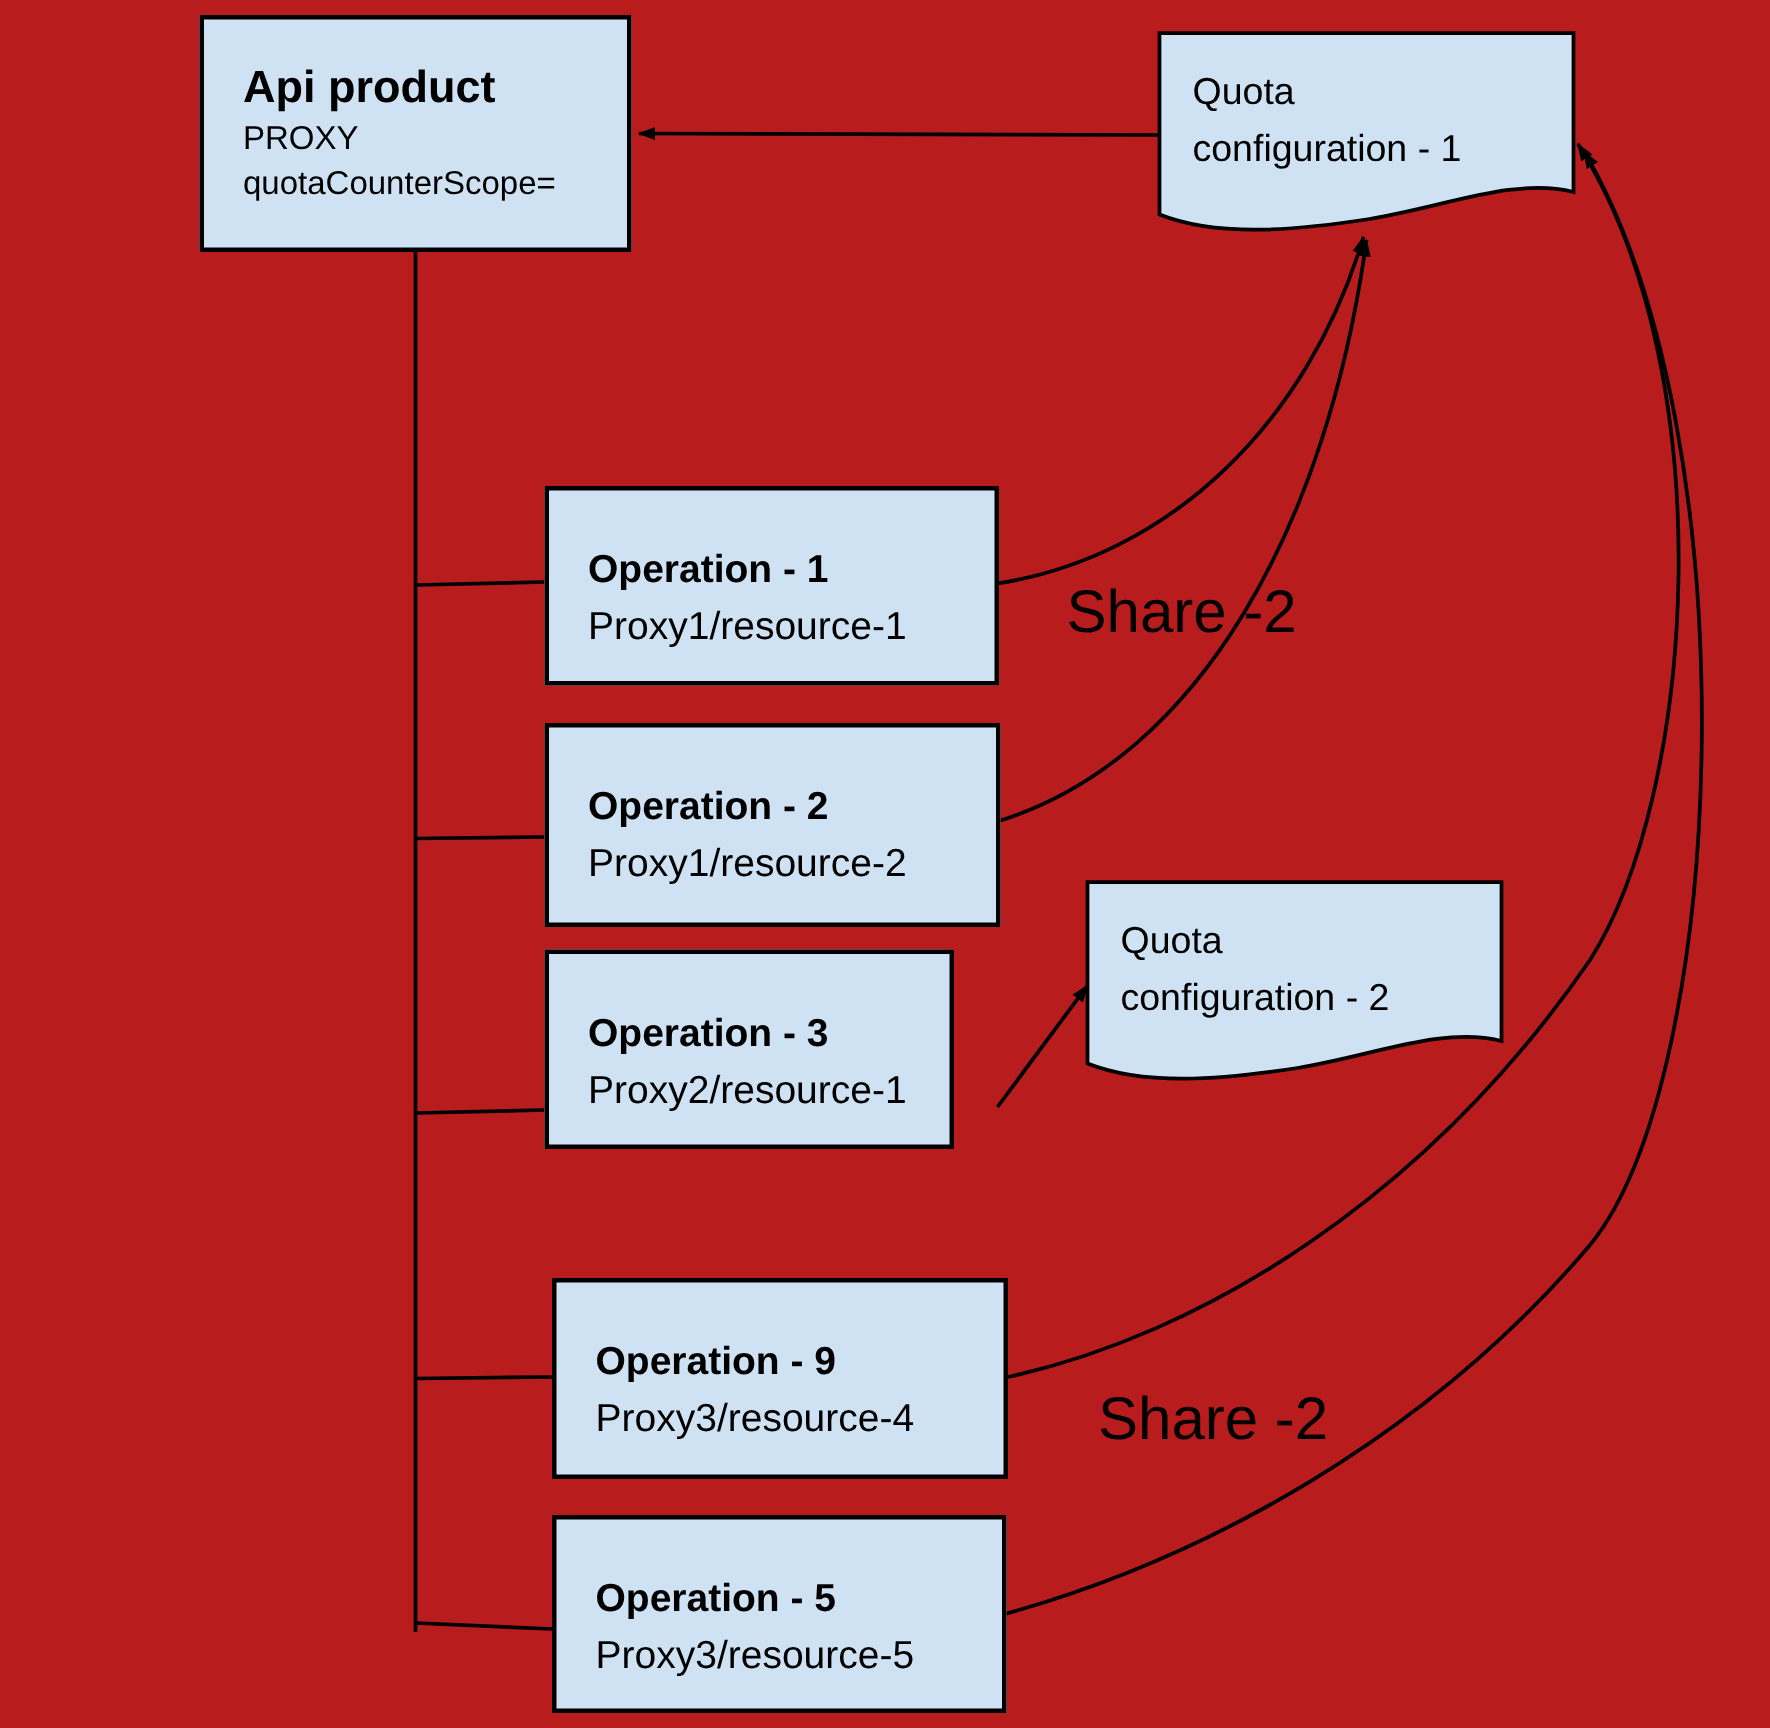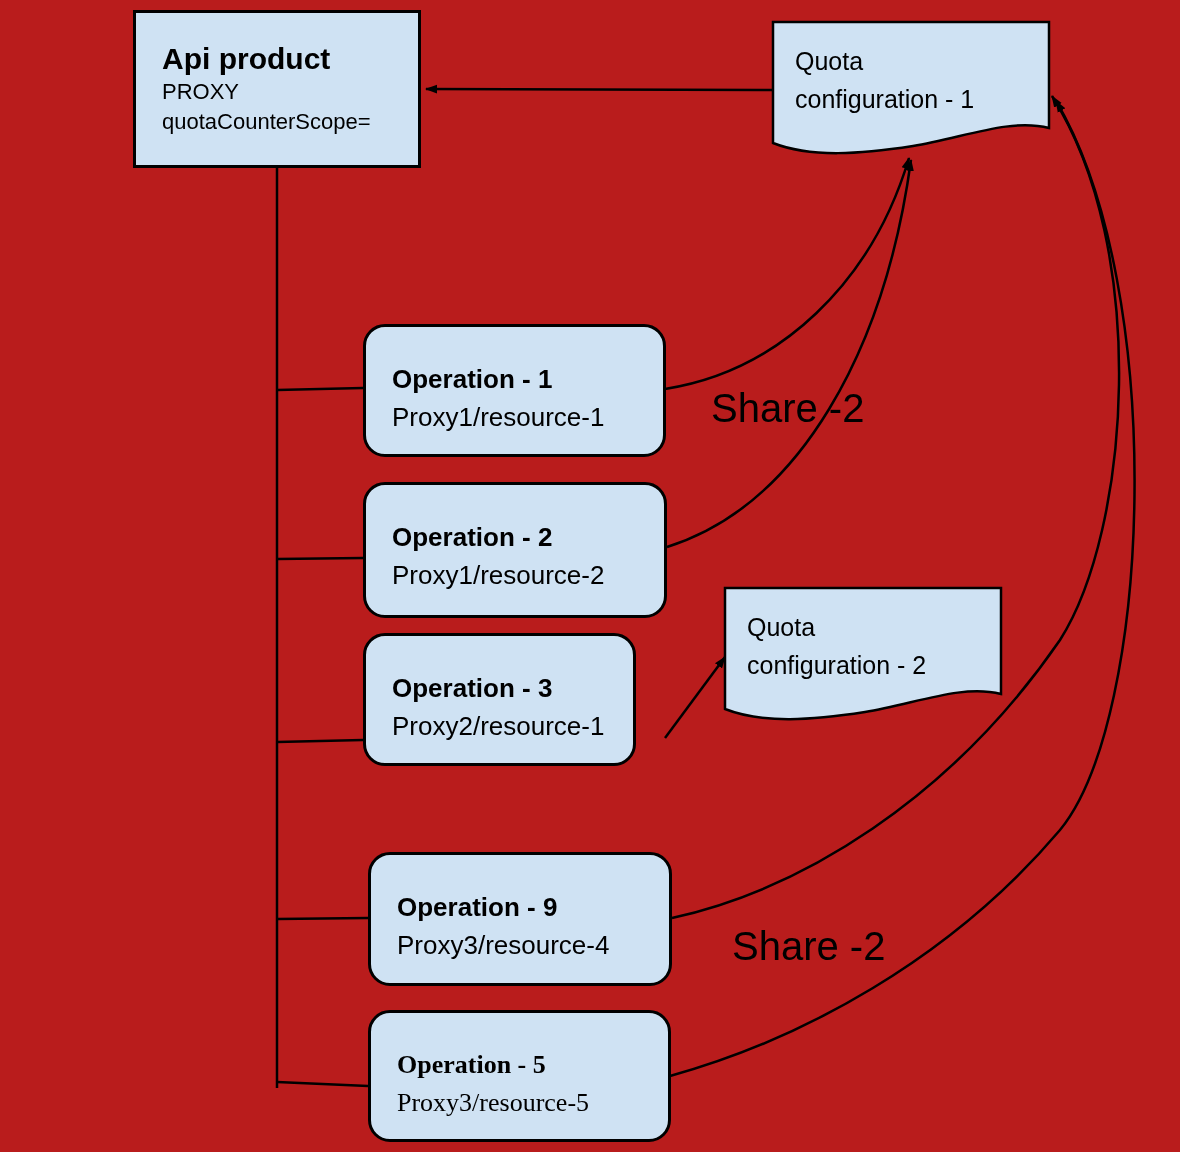--- a/index.html
+++ b/index.html
@@ -37,36 +37,35 @@
     font-size: 30px;
     font-weight: bold;
     line-height: 36px;
   }
   .node-api .attr {
     font-size: 22px;
     line-height: 30px;
   }
   .node-op {
     padding: 33px 0 0 26px;
-    border-radius: 22px;
   }
   .node-op .title {
     font-size: 26px;
     font-weight: bold;
     line-height: 38px;
   }
   .node-op .sub {
     font-size: 26px;
     line-height: 38px;
   }
   .node-op1 { left: 363px; top: 324px; width: 303px; height: 133px; }
   .node-op2 { left: 363px; top: 482px; width: 304px; height: 136px; }
   .node-op3 { left: 363px; top: 633px; width: 273px; height: 133px; }
   .node-op4 { left: 368px; top: 852px; width: 304px; height: 134px; }
-  .node-op5 { left: 368px; top: 1010px; width: 303px; height: 132px; font-family: Liberation Serif, serif; }
+  .node-op5 { left: 368px; top: 1010px; width: 303px; height: 132px; }
   .doc-label {
     position: absolute;
     font-size: 25px;
     line-height: 38px;
   }
   .doc-label-1 { left: 795px; top: 42px; }
   .doc-label-2 { left: 747px; top: 608px; }
   .share-label {
     position: absolute;
     font-size: 40px;

